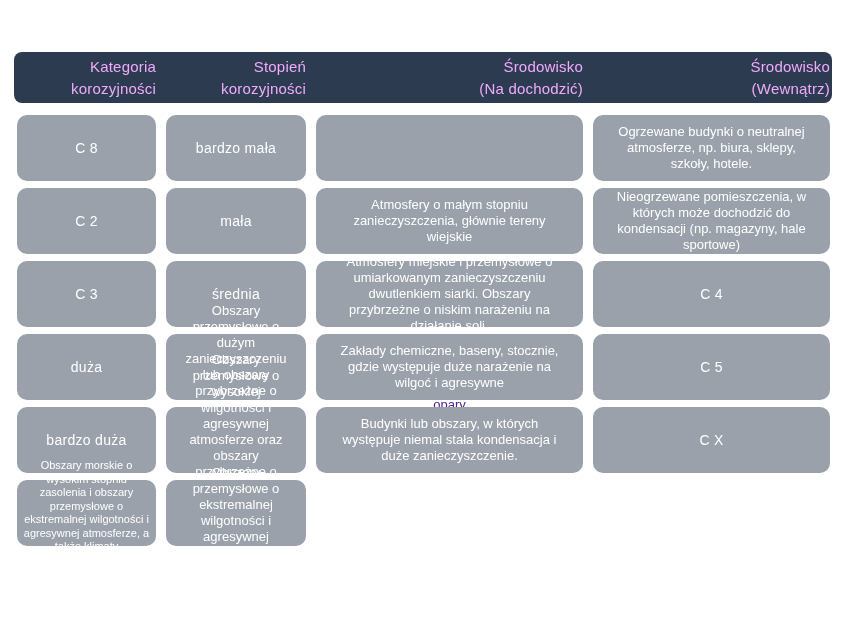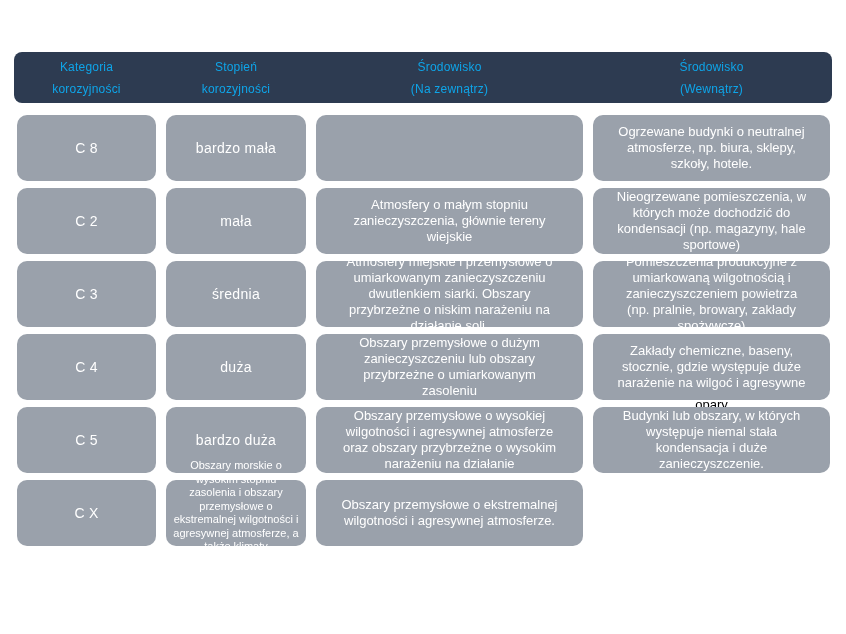--- a/index.html
+++ b/index.html
@@ -20,23 +20,23 @@
     background: #2d3b51;
     border-radius: 8px;
     display: grid;
     grid-template-columns: 139px 140px 267px 237px;
     column-gap: 10px;
     padding-left: 3px;
     box-sizing: border-box;
     align-items: center;
   }
   .header-cell {
-    color: #0ea5e9;
-    text-align: center;
-    font-size: 12px;
+    color: #f0abfc;
+    text-align: right;
+    font-size: 15px;
     line-height: 22px;
     letter-spacing: 0.2px;
   }
   .table-grid {
     position: absolute;
     left: 17px;
     top: 115px;
     display: grid;
     grid-template-columns: 139px 140px 267px 237px;
     column-gap: 10px;
@@ -58,42 +58,42 @@
     line-height: 16px;
   }
   .cell.label { font-size: 14px; letter-spacing: 0.3px; }
   .cell.small-text { font-size: 11px; line-height: 13.5px; padding: 3px 5px; }
   .overflow-word {
     position: absolute;
     bottom: -12px;
     left: 0;
     width: 100%;
     text-align: center;
-    color: #000000;
+    color: #4c1d95;
     font-size: 13px;
     line-height: 14px;
   }
 </style>
 </head>
 <body>
 
 <div class="page">
 
   <div class="header-bar">
     <div class="header-cell">
       <div>Kategoria</div>
       <div>korozyjności</div>
     </div>
     <div class="header-cell">
       <div>Stopień</div>
       <div>korozyjności</div>
     </div>
     <div class="header-cell">
       <div>Środowisko</div>
-      <div>(Na zewnątrz)</div>
+      <div>(Na dochodzić)</div>
     </div>
     <div class="header-cell">
       <div>Środowisko</div>
       <div>(Wewnątrz)</div>
     </div>
   </div>
 
   <div class="table-grid">
 
     <div class="cell label">C 8</div>
@@ -102,21 +102,20 @@
     <div class="cell">Ogrzewane budynki o neutralnej atmosferze, np. biura, sklepy, szkoły, hotele.</div>
 
     <div class="cell label">C 2</div>
     <div class="cell label">mała</div>
     <div class="cell">Atmosfery o małym stopniu zanieczyszczenia, głównie tereny wiejskie</div>
     <div class="cell">Nieogrzewane pomieszczenia, w których może dochodzić do kondensacji (np. magazyny, hale sportowe)</div>
 
     <div class="cell label">C 3</div>
     <div class="cell label">średnia</div>
     <div class="cell">Atmosfery miejskie i przemysłowe o umiarkowanym zanieczyszczeniu dwutlenkiem siarki. Obszary przybrzeżne o niskim narażeniu na działanie soli.</div>
-    <div class="cell">Pomieszczenia produkcyjne z umiarkowaną wilgotnością i zanieczyszczeniem powietrza (np. pralnie, browary, zakłady spożywcze)</div>
 
     <div class="cell label">C 4</div>
     <div class="cell label">duża</div>
     <div class="cell">Obszary przemysłowe o dużym zanieczyszczeniu lub obszary przybrzeżne o umiarkowanym zasoleniu</div>
     <div class="cell">
       <span>Zakłady chemiczne, baseny, stocznie, gdzie występuje duże narażenie na wilgoć i agresywne</span>
       <span class="overflow-word">opary</span>
     </div>
 
     <div class="cell label">C 5</div>

